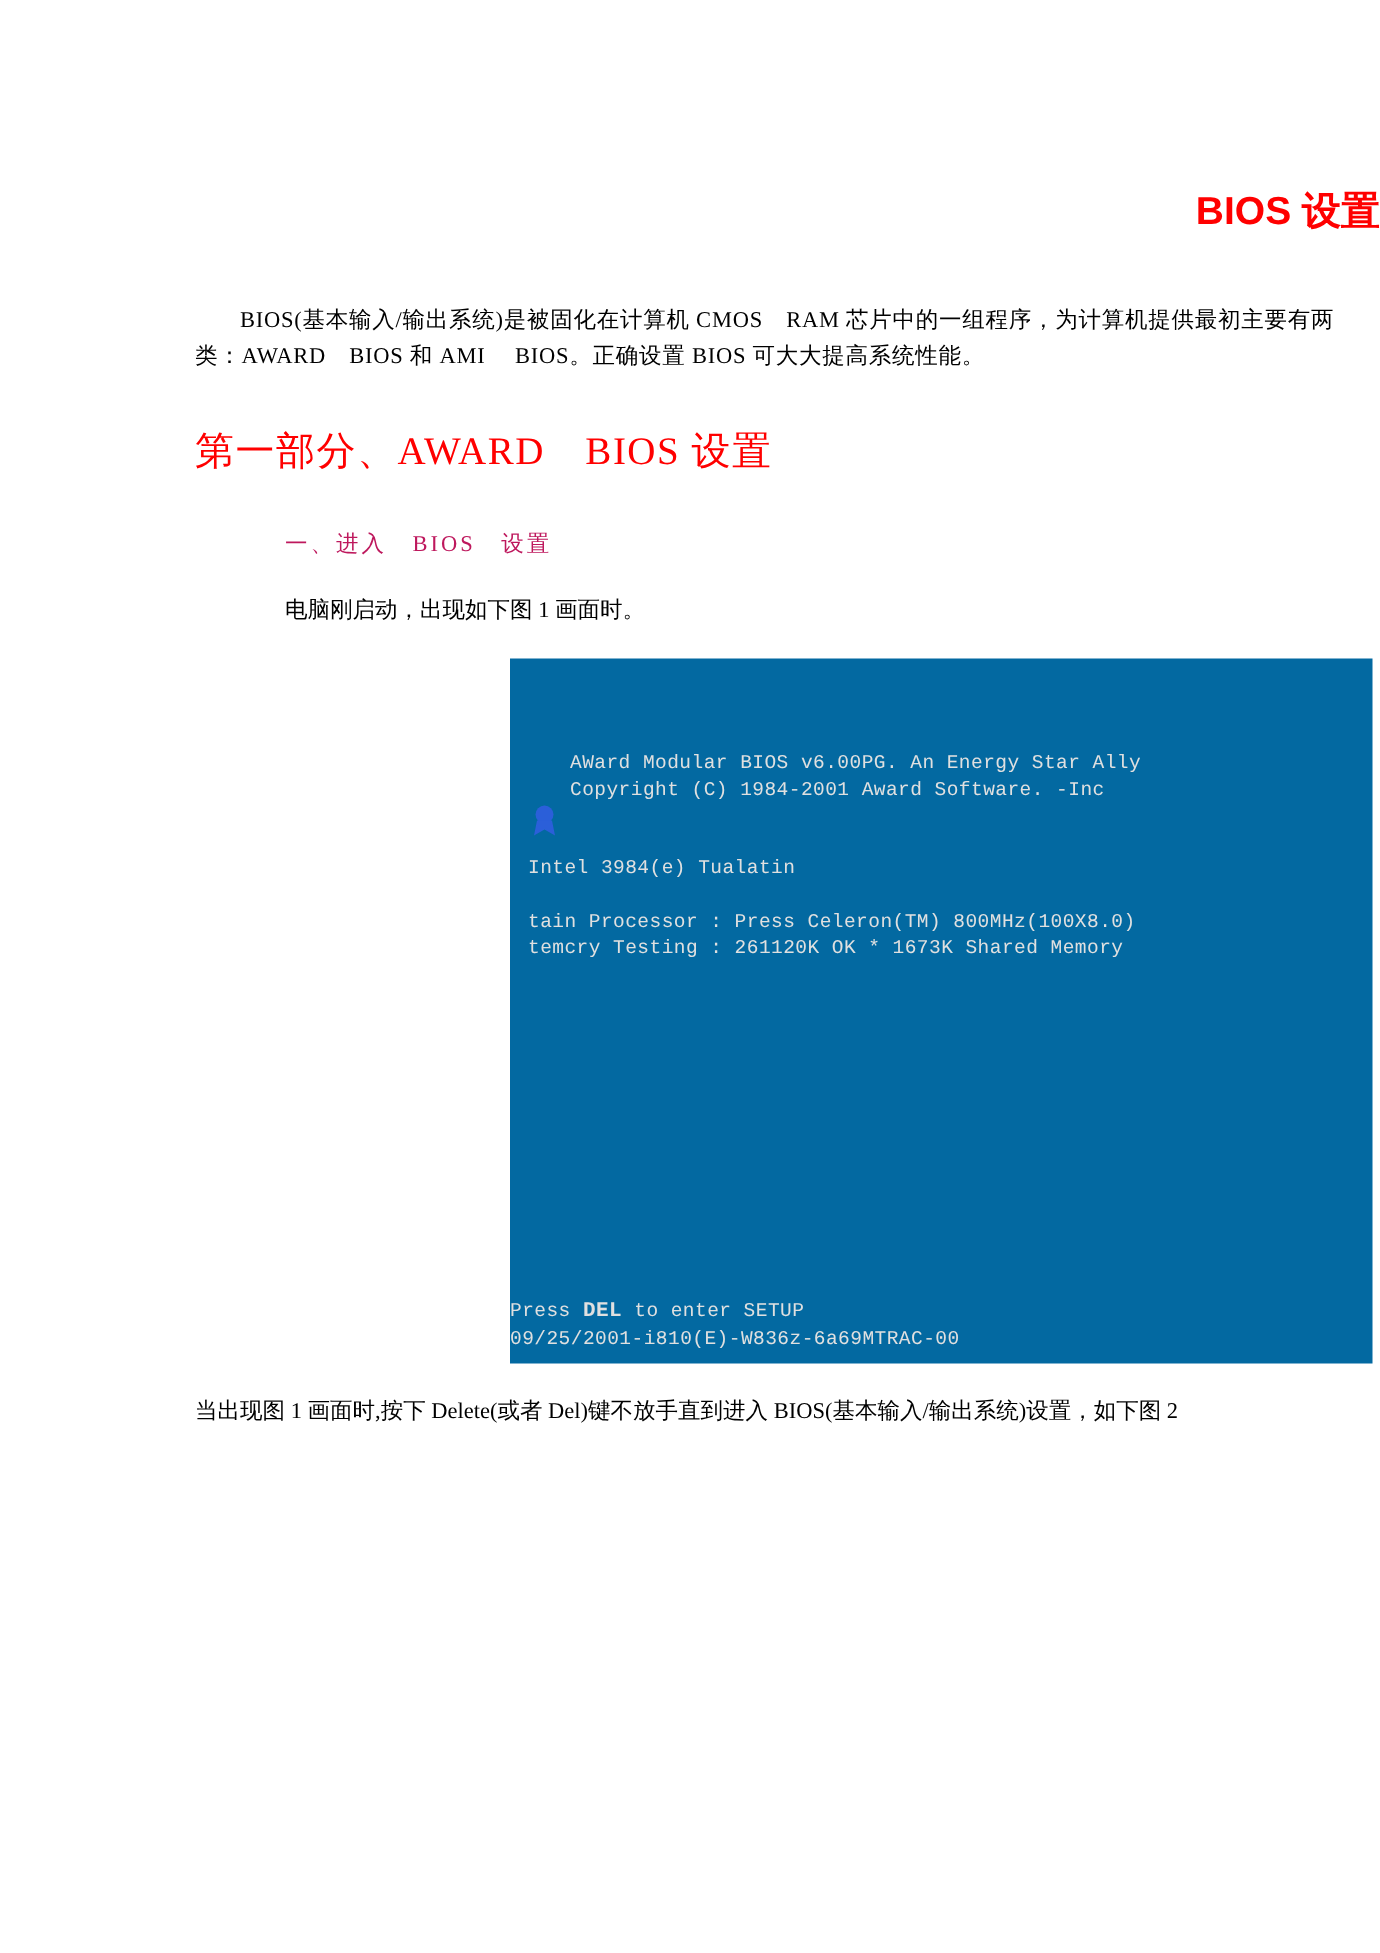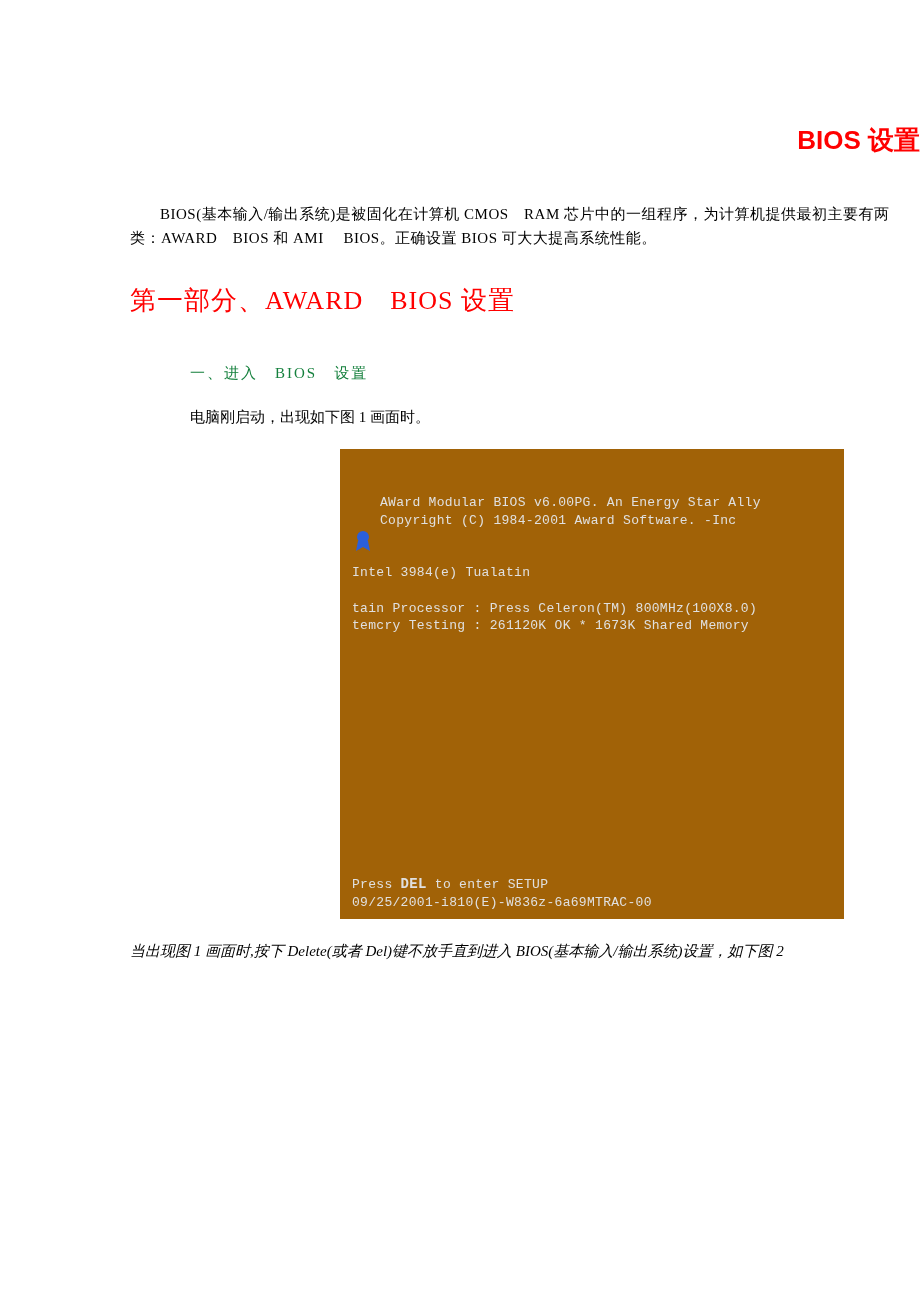--- a/index.html
+++ b/index.html
@@ -22,45 +22,45 @@
     margin: 80px 0 40px 300px;
   }
   .intro {
     margin: 12px 0 30px 0;
     text-indent: 2em;
     letter-spacing: 0.5px;
   }
   .section-heading {
     color: #ff0000;
     font-size: 26px;
-    margin: 20px 0 40px 0;
+    margin: 20px 0 30px 0;
     letter-spacing: 1px;
   }
   .subheading {
-    color: #15803d;
+    color: #be185d;
     font-size: 15px;
     margin: 0 0 20px 0;
     text-indent: 4em;
     letter-spacing: 2px;
   }
   .body-text {
     margin: 0 16px 20px 0;
     text-indent: 4em;
   }
   .bios-screen {
     position: relative;
-    background: #a16207;
+    background: #0369a1;
     color: #e0e0e0;
     font-family: "Courier New", monospace;
     font-size: 13px;
     line-height: 1.35;
-    width: 504px;
+    width: 575px;
     height: 470px;
     margin: 10px 0 20px 210px;
-    padding: 10px 12px;
+    padding: 26px 12px;
     box-sizing: border-box;
     white-space: pre;
     letter-spacing: 0.3px;
   }
   .bios-top {
     display: flex;
     align-items: flex-start;
   }
   .award-badge {
     display: inline-block;
@@ -76,28 +76,27 @@
     right: -90px;
     top: 40px;
     color: #fff;
     font-family: cursive;
     font-style: italic;
     font-size: 28px;
   }
   .energy-logo svg { display:block; }
   .bios-bottom {
     position: absolute;
-    left: 12px;
+    left: 0;
     bottom: 8px;
     white-space: pre;
   }
   .bios-bottom .del { font-weight: bold; font-size: 14px; }
   .after-text {
     margin: 10px 0 0 0;
-    font-style: italic;
   }
 </style>
 </head>
 <body>
 
 <div class="title">BIOS 设置</div>
 
 <p class="intro">BIOS(基本输入/输出系统)是被固化在计算机 CMOS　RAM 芯片中的一组程序，为计算机提供最初主要有两类：AWARD　BIOS 和 AMI 　BIOS。正确设置 BIOS 可大大提高系统性能。</p>
 
 <div class="section-heading">第一部分、AWARD　BIOS 设置</div>

